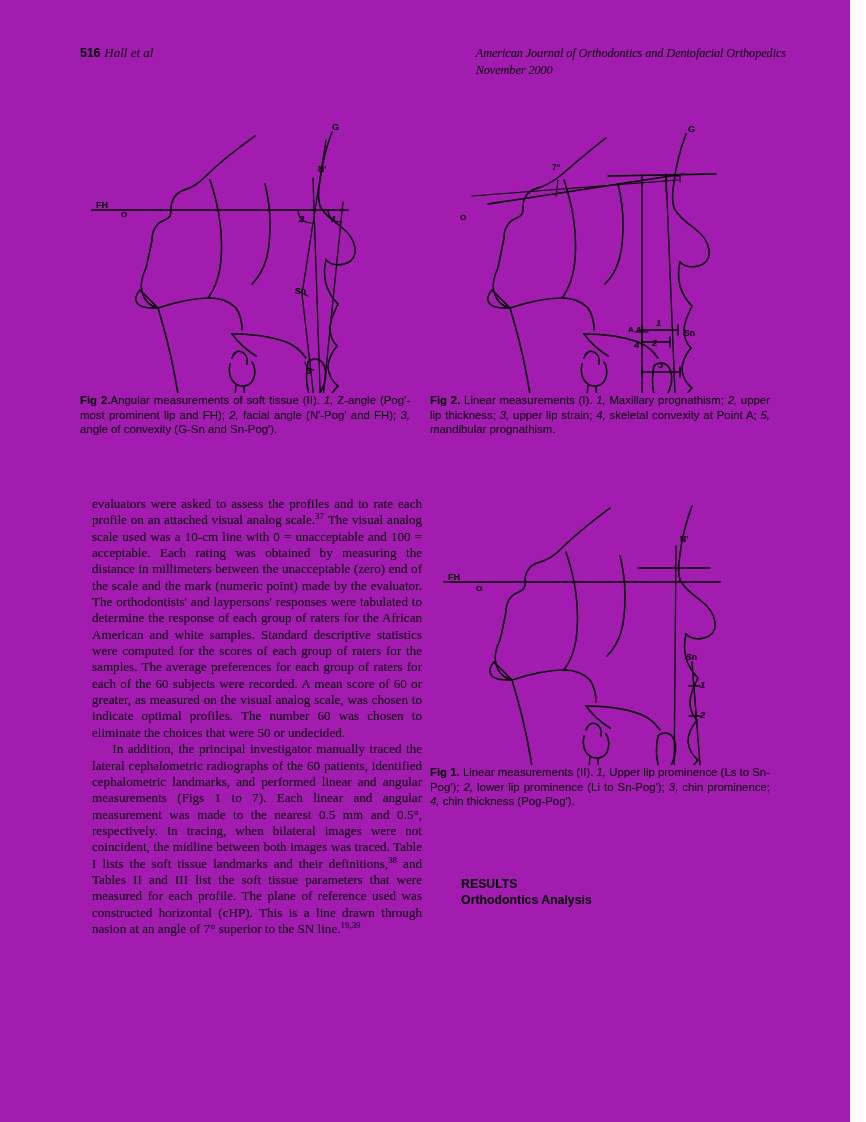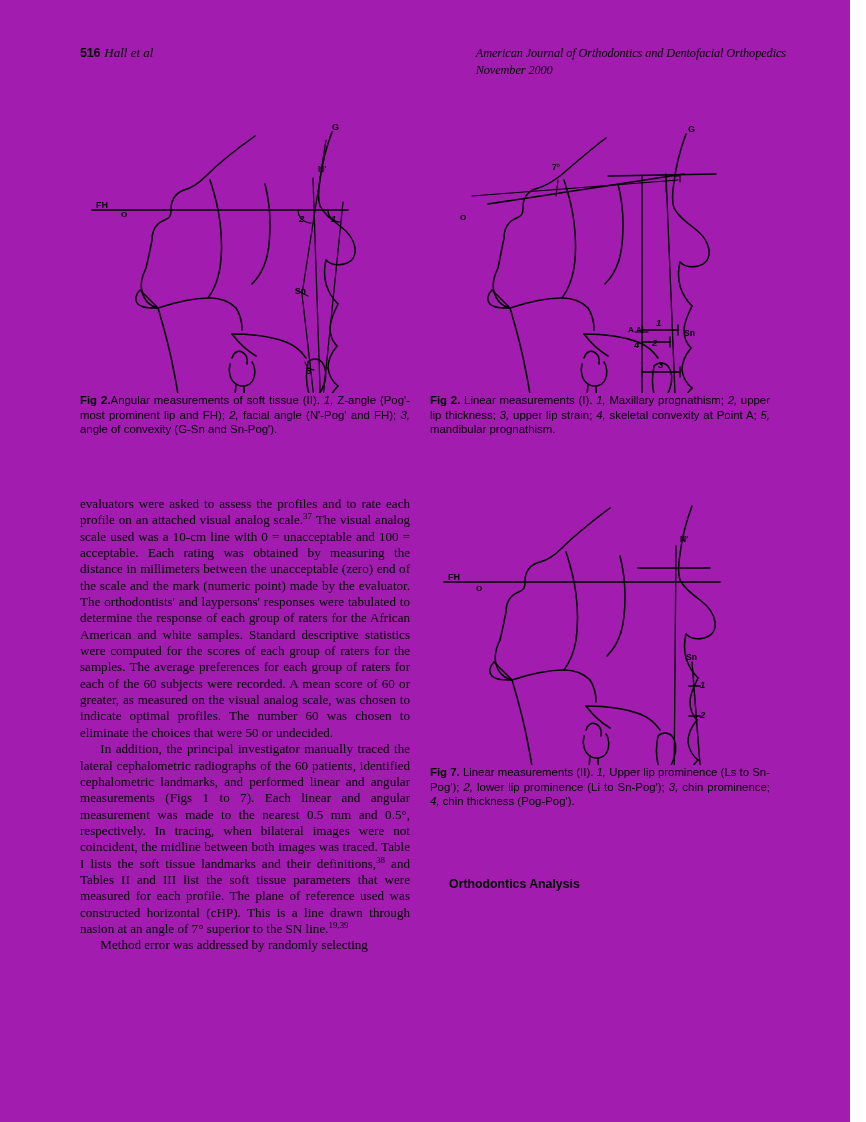--- a/index.html
+++ b/index.html
@@ -93,20 +93,21 @@
 
   
   .col {
     position: absolute;
     width: 330px;
     font-family: "Liberation Serif", serif;
     font-size: 13.1px;
     line-height: 16.35px;
     text-align: justify;
     color: #000;
+    margin-left: 12px;
   }
   #col-left  { left: 80px;  top: 496px; width: 330px; }
   #col-right { left: 430px; top: 866px; width: 340px; }
 
   .col p {
     margin: 0;
     text-indent: 1.55em;
     text-align: justify;
   }
   .col p.noindent { text-indent: 0; }
@@ -420,28 +421,28 @@
           <text x="256" y="170" font-size="8.5">Sn</text>
           <text x="275" y="302" font-size="8.5">Pog'</text>
           <text x="270" y="198" font-size="9.5" font-style="italic">1</text>
           <text x="270" y="228" font-size="9.5" font-style="italic">2</text>
           <text x="234" y="293" font-size="9.5" font-style="italic">3</text>
           <text x="238" y="315" font-size="9.5" font-style="italic">4</text>
         </g>
       </svg>
     </div>
     <div class="figcap">
-      <b>Fig 7.</b> <span>Linear measurements (II). <i>1,</i> Upper lip prominence (Ls to Sn-Pog'); <i>2,</i> lower lip prominence (Li to Sn-Pog'); <i>3,</i> chin prominence; <i>4,</i> chin thickness (Pog-Pog').</span>
+      <b>Fig 1.</b> <span>Linear measurements (II). <i>1,</i> Upper lip prominence (Ls to Sn-Pog'); <i>2,</i> lower lip prominence (Li to Sn-Pog'); <i>3,</i> chin prominence; <i>4,</i> chin thickness (Pog-Pog').</span>
     </div>
   </div>
 
   <div class="col" id="col-left">
     <p class="noindent">evaluators were asked to assess the profiles and to rate each profile on an attached visual analog scale.<sup>37</sup> The visual analog scale used was a 10-cm line with 0 = unacceptable and 100 = acceptable. Each rating was obtained by measuring the distance in millimeters between the unacceptable (zero) end of the scale and the mark (numeric point) made by the evaluator. The orthodontists' and laypersons' responses were tabulated to determine the response of each group of raters for the African American and white samples. Standard descriptive statistics were computed for the scores of each group of raters for the samples. The average preferences for each group of raters for each of the 60 subjects were recorded. A mean score of 60 or greater, as measured on the visual analog scale, was chosen to indicate optimal profiles. The number 60 was chosen to eliminate the choices that were 50 or undecided.</p>
     <p>In addition, the principal investigator manually traced the lateral cephalometric radiographs of the 60 patients, identified cephalometric landmarks, and performed linear and angular measurements (Figs 1 to 7). Each linear and angular measurement was made to the nearest 0.5 mm and 0.5°, respectively. In tracing, when bilateral images were not coincident, the midline between both images was traced. Table I lists the soft tissue landmarks and their definitions,<sup>38</sup> and Tables II and III list the soft tissue parameters that were measured for each profile. The plane of reference used was constructed horizontal (cHP). This is a line drawn through nasion at an angle of 7° superior to the SN line.<sup>19,39</sup></p>
-    <p>Method error was addressed by randomly selecting</p>
   </div>
 
   <div class="col" id="col-right">
     <div class="spacer-sm"></div>
+    <p class="secthead">RESULTS</p>
     <p class="secthead">Orthodontics Analysis</p>
   </div>
 
 </div>
 
 </body></html>

